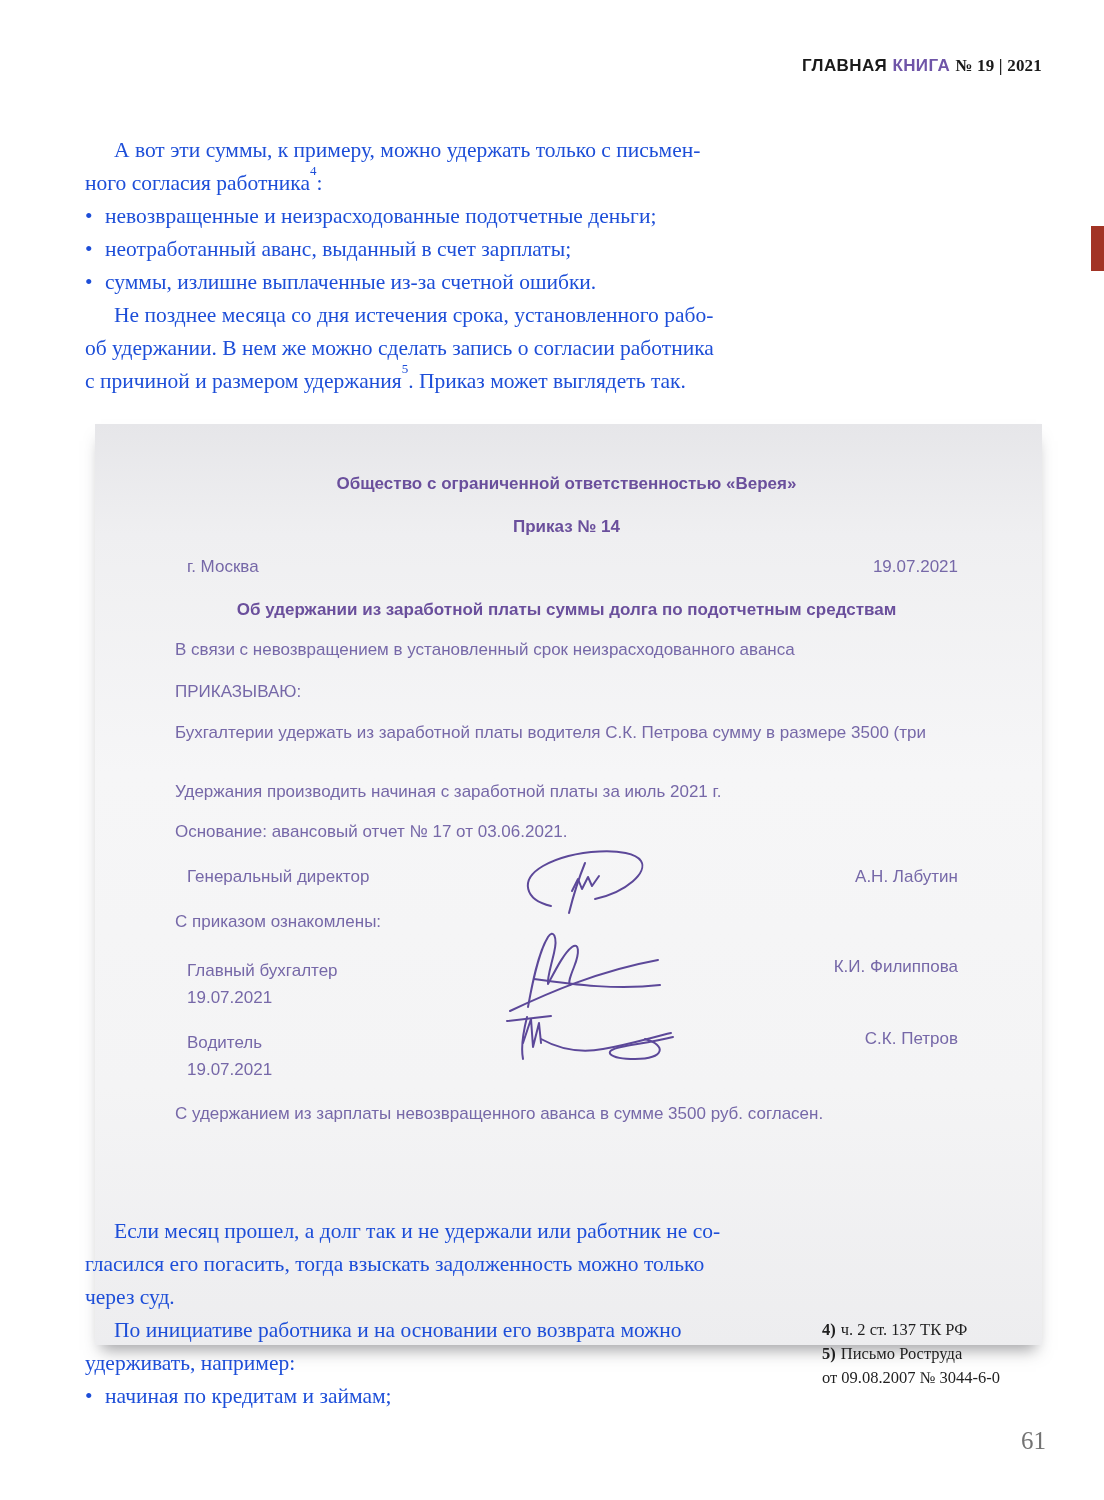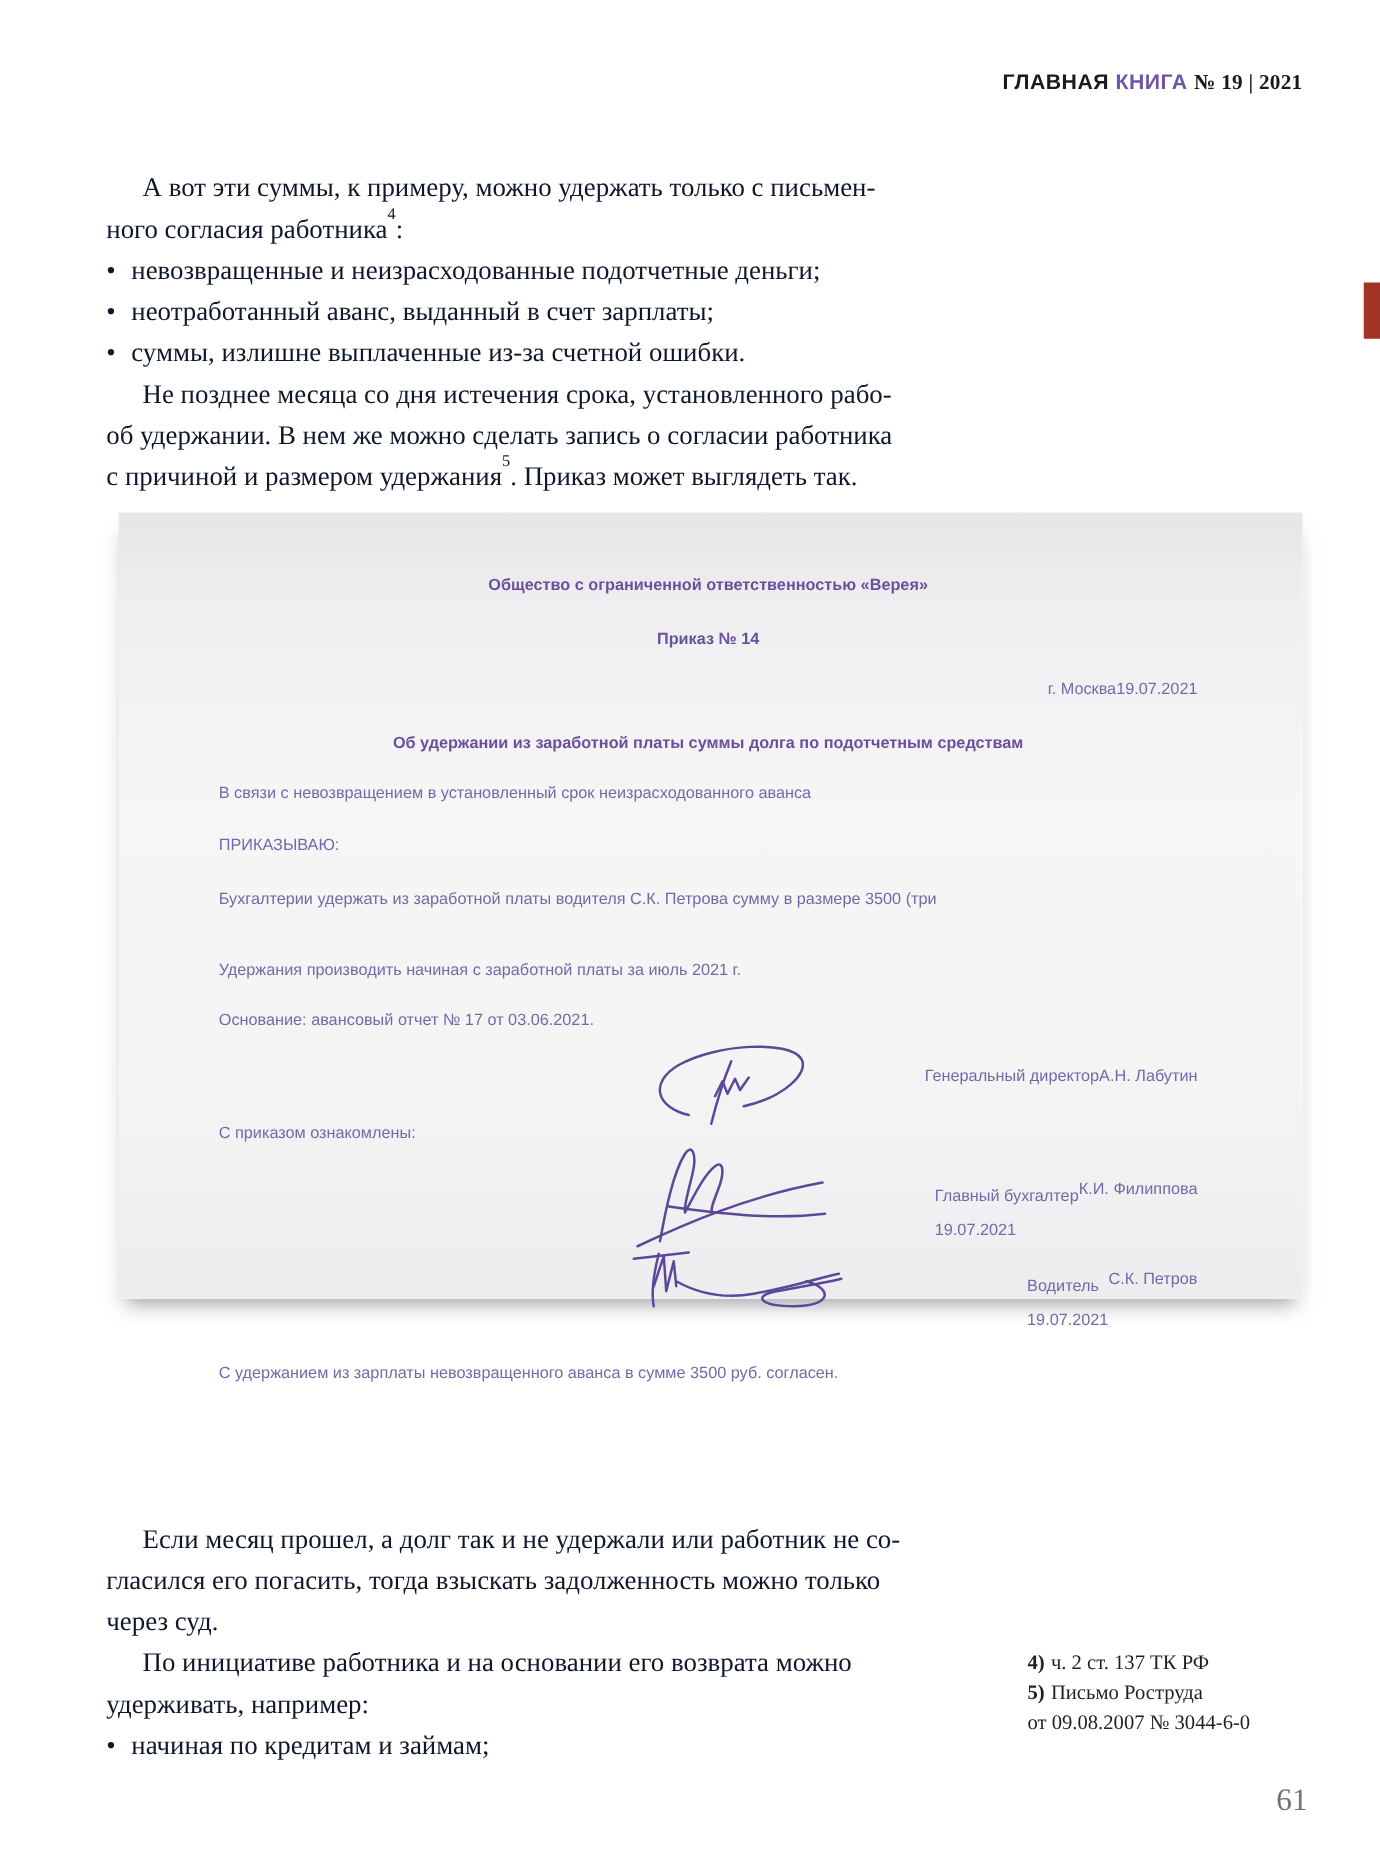--- a/index.html
+++ b/index.html
@@ -13,40 +13,40 @@
     position:absolute;top:56px;right:62px;
     font-family:"Liberation Sans","DejaVu Sans",sans-serif;
     font-size:17px;font-weight:bold;color:#1a1a1a;letter-spacing:.4px;
     white-space:nowrap;
   }
   .hdr .accent{color:#6f55a8;}
   .hdr .issue{font-family:"Liberation Serif","DejaVu Serif",serif;letter-spacing:.2px;}
   .edge-tab{position:absolute;right:0;top:226px;width:13px;height:45px;background:#a23425;}
 
   
-  .bodytext{position:absolute;left:85px;width:730px;font-size:21.5px;line-height:33px;color:#0f172a;}
+  .bodytext{position:absolute;left:85px;width:730px;font-size:21.5px;line-height:33px;color:#1d4ed8;}
   .intro{top:134px;}
   .outro{top:1215px;}
   .tl{white-space:nowrap;height:33px;}
   .ind{padding-left:29px;}
   .dot{display:inline-block;width:20px;}
   sup.fn{font-size:13px;position:relative;top:-7px;line-height:0;}
 
   
   .doc{
-    position:absolute;left:95px;top:410px;width:947px;height:629px;
+    position:absolute;left:95px;top:424px;width:947px;height:921px;
     background:linear-gradient(180deg,#e6e6e9 0%,#efeff1 12%,#f6f6f7 38%,#f4f4f5 72%,#ededef 100%);
     box-shadow:0 11px 15px -6px rgba(70,70,75,.5);
     font-family:"Liberation Sans","DejaVu Sans",sans-serif;
-    font-size:13px;color:#7668a8;
+    font-size:17px;color:#7668a8;
   }
   .drow{position:absolute;left:80px;right:84px;}
   .center{text-align:center;}
   .bold{font-weight:bold;color:#6a4f9c;}
-  .split{display:flex;justify-content:flex-end;align-items:flex-start;}
+  .split{display:flex;justify-content:space-between;align-items:flex-start;margin-left:12px;}
   .ml{line-height:25px;white-space:normal;}
   .twol div{line-height:27px;}
   .r-company{top:50px;}
   .r-title{top:93px;}
   .r-city{top:133px;}
   .r-subject{top:176px;}
   .r-preamble{top:216px;}
   .r-directive{top:258px;}
   .r-item1{top:296px;}
   .r-item2{top:358px;}

